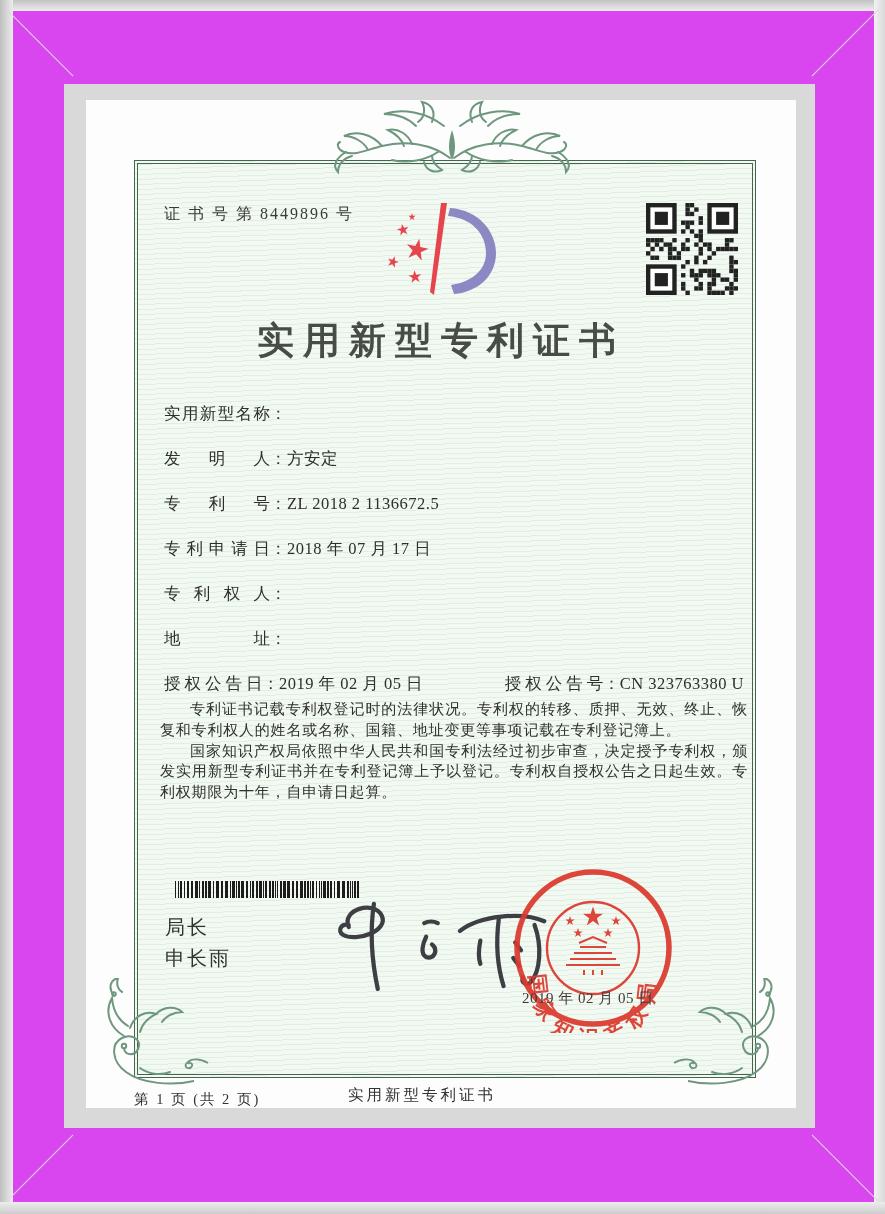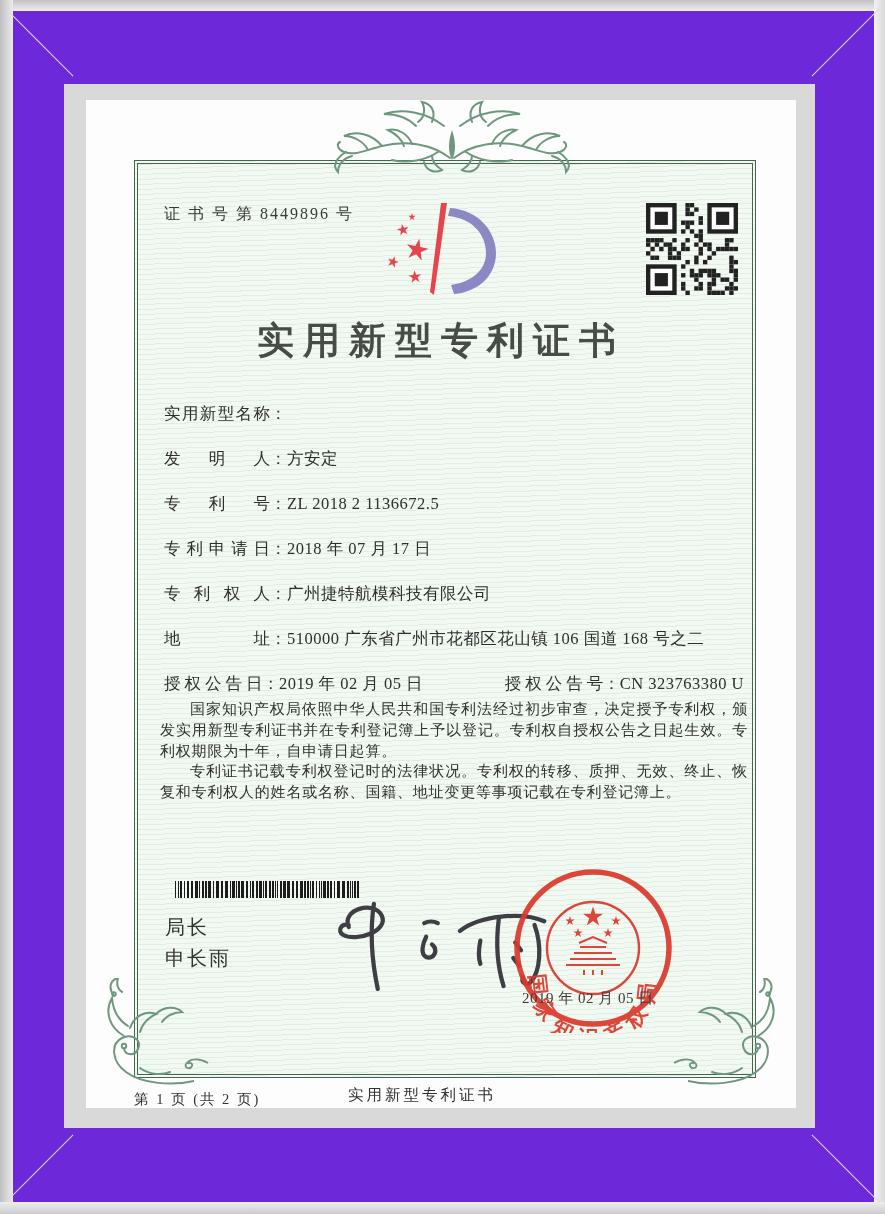--- a/index.html
+++ b/index.html
@@ -1,17 +1,17 @@
 <!DOCTYPE html>
 <html><head>
 <meta charset="utf-8">
 <style>
   html,body{margin:0;padding:0;background:#ffffff;}
   .stage{position:relative;width:885px;height:1214px;overflow:hidden;
-         background:#6d28d9;font-family:"Liberation Serif",serif;color:#2b2b2b;}
+         background:#d946ef;font-family:"Liberation Serif",serif;color:#2b2b2b;}
 
   
   .frame-edge{position:absolute;}
   .edge-top{left:0;top:0;width:885px;height:11px;background:linear-gradient(#c3c3c3,#ededed);}
   .edge-left{left:0;top:0;width:13px;height:1214px;background:linear-gradient(90deg,#bfbfbf,#ececec);}
   .edge-right{right:0;top:0;width:11px;height:1214px;background:linear-gradient(90deg,#f2f2f2,#d9d9d9);}
   .edge-bottom{left:0;bottom:0;width:885px;height:12px;background:linear-gradient(#ededed,#cccccc);}
   .miter{position:absolute;width:95px;height:1px;background:#dcdcdc;}
   .m-tl{left:-8px;top:42px;transform:rotate(45deg);}
   .m-tr{left:798px;top:42px;transform:rotate(-45deg);}
@@ -275,40 +275,38 @@
           <span class="fvalue">ZL 2018 2 1136672.5</span>
       </div>
       <div class="frow">
         <span class="flabel">专利申请日</span>
           <span class="fcolon">：</span>
           <span class="fvalue">2018 年 07 月 17 日</span>
       </div>
       <div class="frow">
         <span class="flabel">专利权人</span>
           <span class="fcolon">：</span>
-          <span class="fvalue">广州捷特航模科技有限公司</span>
       </div>
       <div class="frow">
         <span class="flabel">地址</span>
           <span class="fcolon">：</span>
-          <span class="fvalue">510000 广东省广州市花都区花山镇 106 国道 168 号之二</span>
       </div>
       <div class="frow">
         <span class="flabel">授权公告日</span>
           <span class="fcolon">：</span>
           <span class="fvalue-grant">2019 年 02 月 05 日</span>
           <span class="flabel">授权公告号</span>
           <span class="fcolon">：</span>
           <span class="fvalue">CN 323763380 U</span>
       </div>
     </div>
 
     <div class="body-text">
+      <p>专利证书记载专利权登记时的法律状况。专利权的转移、质押、无效、终止、恢复和专利权人的姓名或名称、国籍、地址变更等事项记载在专利登记簿上。</p>
       <p>国家知识产权局依照中华人民共和国专利法经过初步审查，决定授予专利权，颁发实用新型专利证书并在专利登记簿上予以登记。专利权自授权公告之日起生效。专利权期限为十年，自申请日起算。</p>
-      <p>专利证书记载专利权登记时的法律状况。专利权的转移、质押、无效、终止、恢复和专利权人的姓名或名称、国籍、地址变更等事项记载在专利登记簿上。</p>
     </div>
 
     <svg class="barcode" width="186" height="17" viewBox="0 0 186 17" id="bcSvg">
         <rect x="0" y="0" width="1" height="17" fill="#1c1c1c"></rect>
         <rect x="3" y="0" width="1" height="17" fill="#1c1c1c"></rect>
         <rect x="5" y="0" width="2" height="17" fill="#1c1c1c"></rect>
         <rect x="9" y="0" width="1" height="17" fill="#1c1c1c"></rect>
         <rect x="12" y="0" width="2" height="17" fill="#1c1c1c"></rect>
         <rect x="16" y="0" width="2" height="17" fill="#1c1c1c"></rect>
         <rect x="20" y="0" width="3" height="17" fill="#1c1c1c"></rect>

